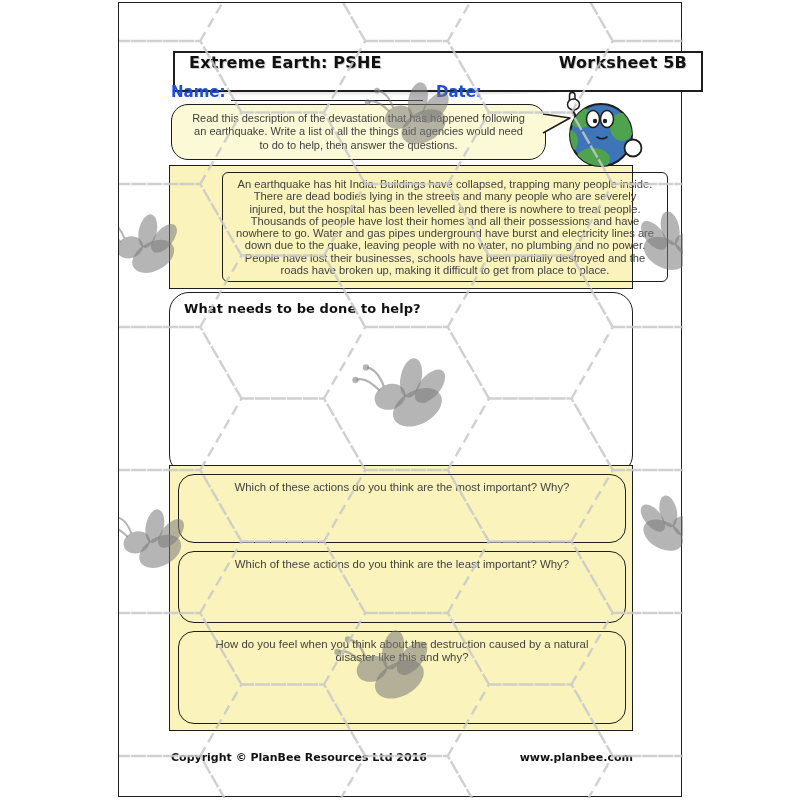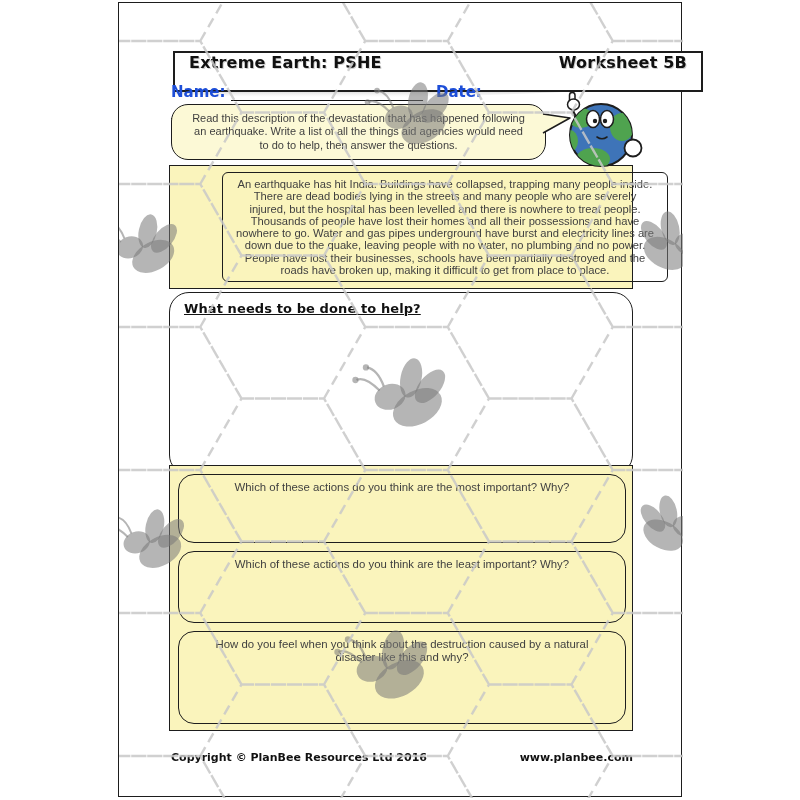--- a/index.html
+++ b/index.html
@@ -75,21 +75,21 @@
   }
 
   
   .main-q{
     position:absolute;left:50px;top:289px;width:464px;height:183px;
     border:1.6px solid var(--ink);border-radius:20px;z-index:2;
     padding:8px 14px;
   }
   .main-q .q-head{
     font-weight:bold;font-size:13px;color:#111;
-    font-family:"DejaVu Sans",sans-serif;letter-spacing:.1px;text-decoration:underline;
+    font-family:"DejaVu Sans",sans-serif;letter-spacing:.1px;
   }
 
   
   .answers{
     position:absolute;left:50px;top:462px;width:464px;height:266px;
     background:var(--box-yellow);border:1.6px solid var(--ink);z-index:2;
   }
   .ans-box{
     position:absolute;left:8px;width:448px;
     border:1.6px solid var(--ink);border-radius:16px;

